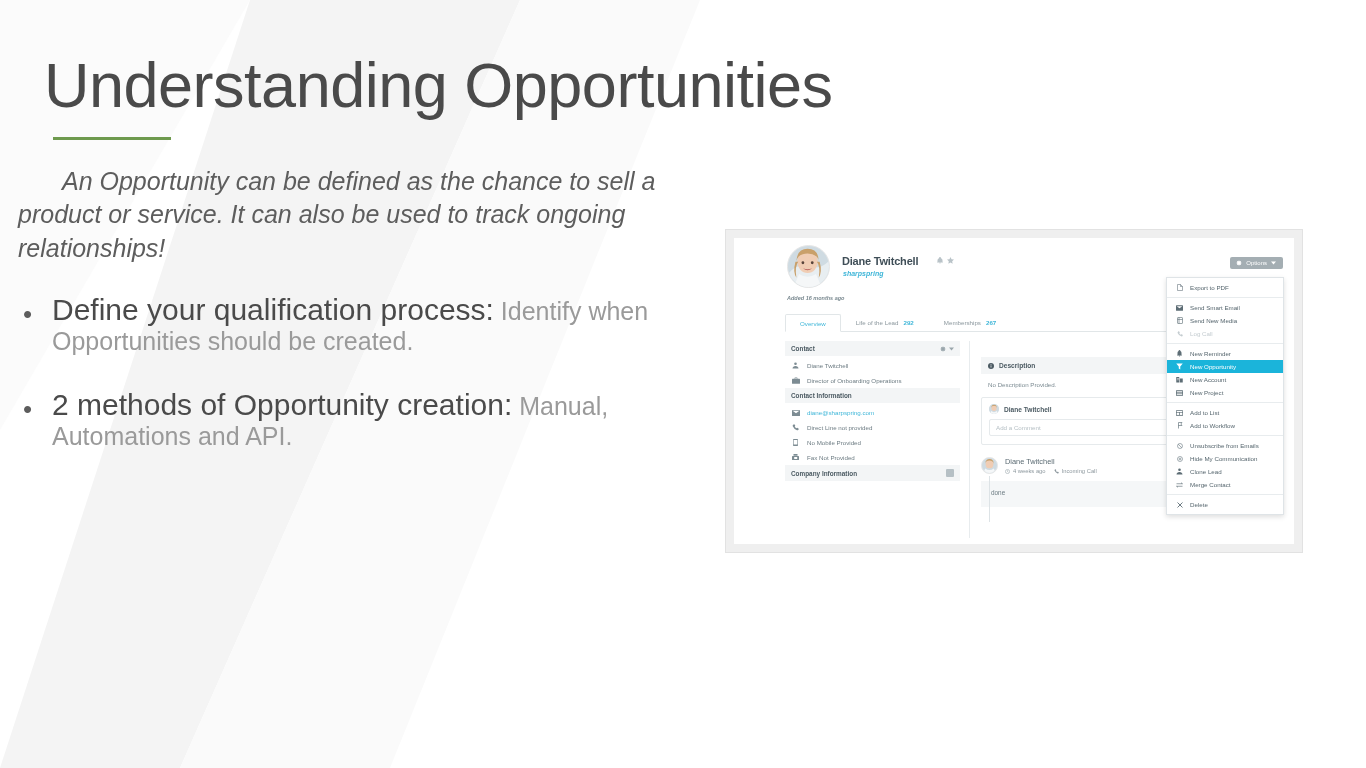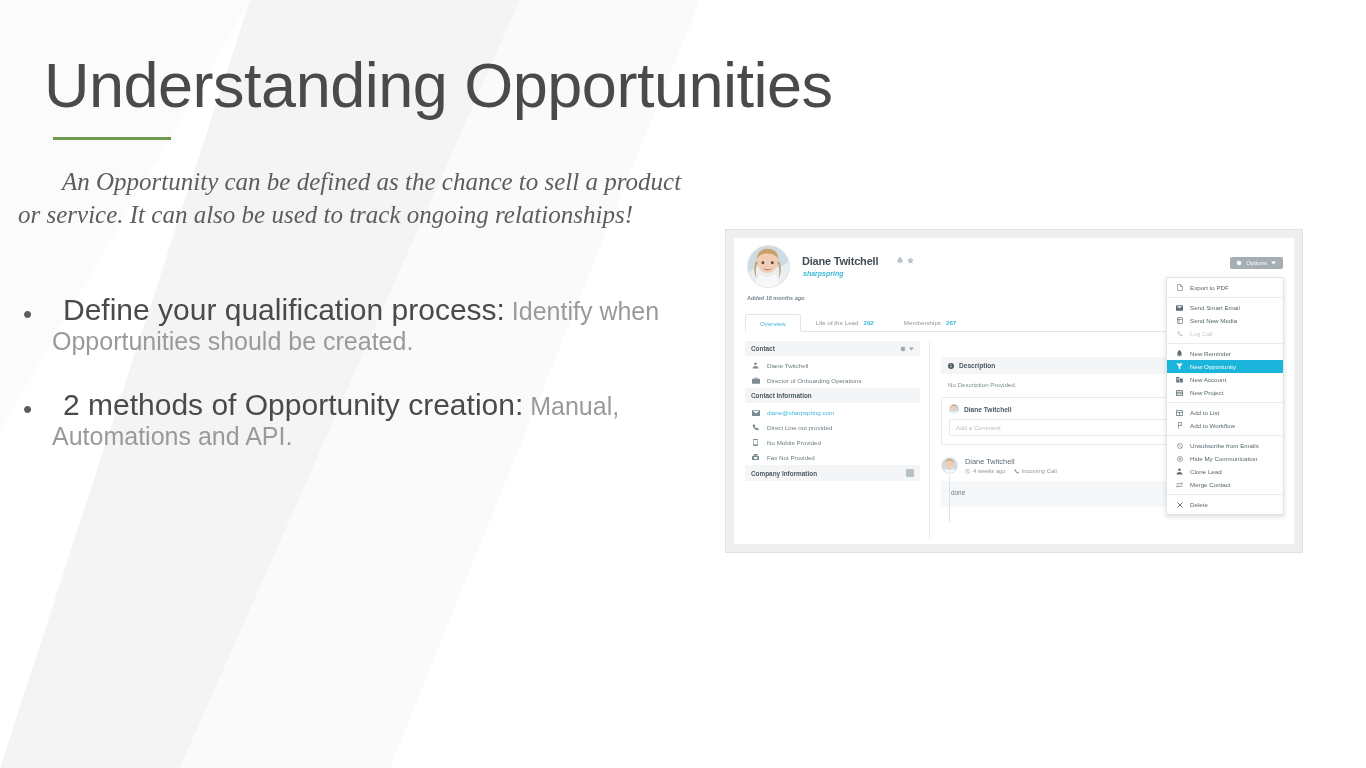--- a/index.html
+++ b/index.html
@@ -45,21 +45,20 @@
     position: absolute;
     left: 18px; top: 165px;
     width: 670px;
     font-size: 25px;
     font-style: italic;
     font-weight: 300;
     color: #5d5d5d;
     line-height: 1.33;
     text-indent: 44px;
     z-index: 2;
-    font-family: Liberation Serif, serif;
   }
 
   
   .bullets {
     position: absolute;
     left: 18px; top: 292px;
     width: 660px;
     z-index: 2;
   }
   .bullet-row {
@@ -77,21 +76,20 @@
     padding-left: 5px;
   }
   .bullet-body {
     flex: 1 1 auto;
     line-height: 1.18;
   }
   .bullet-lead {
     font-size: 30px;
     font-weight: 400;
     color: #4a4a4a;
-    margin-left: 11px;
   }
   .bullet-rest {
     font-size: 25px;
     font-weight: 300;
     color: #9a9a9a;
   }
 
   
   .shot-frame {
     position: absolute;
@@ -102,20 +100,21 @@
     padding: 8px;
     z-index: 3;
   }
   .shot {
     position: relative;
     width: 100%; height: 100%;
     background: #ffffff;
     overflow: hidden;
     font-size: 6px;
     color: #5b6b72;
+    padding-left: 40px;
   }
 
   
   .sh-header {
     position: relative;
     height: 76px;
     padding: 10px 12px 0 12px;
   }
   .sh-avatar {
     position: absolute;

